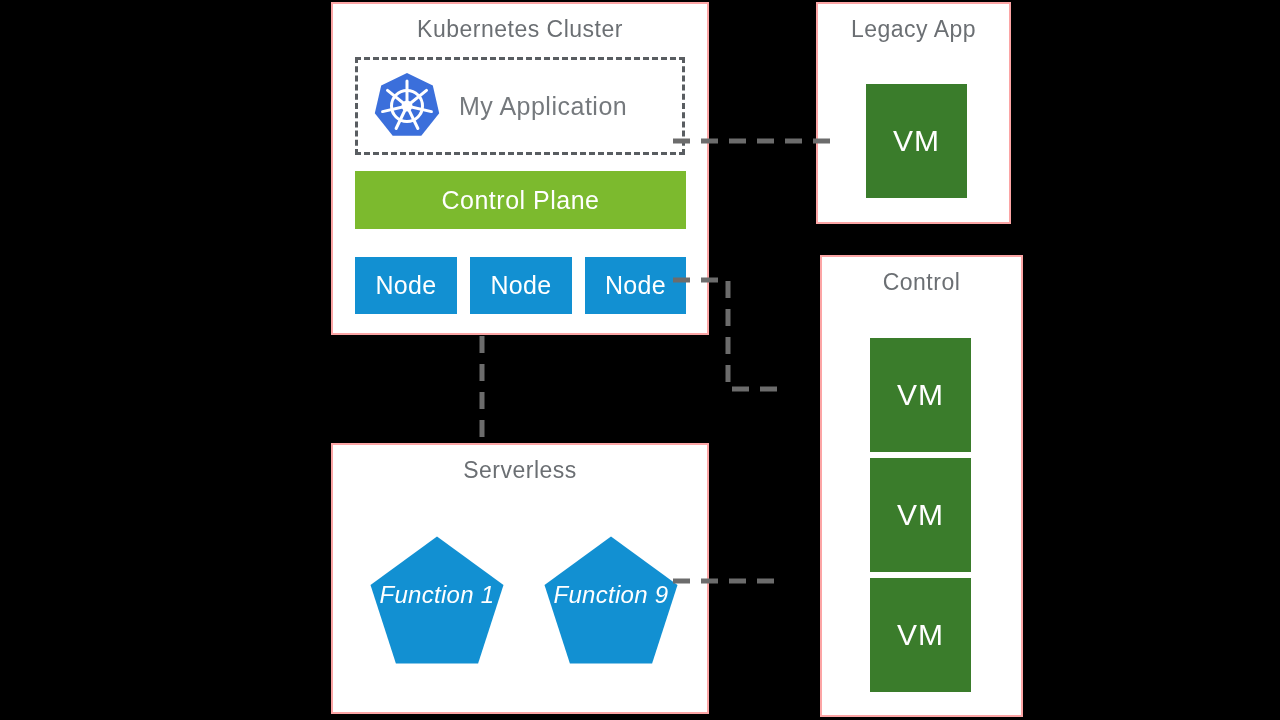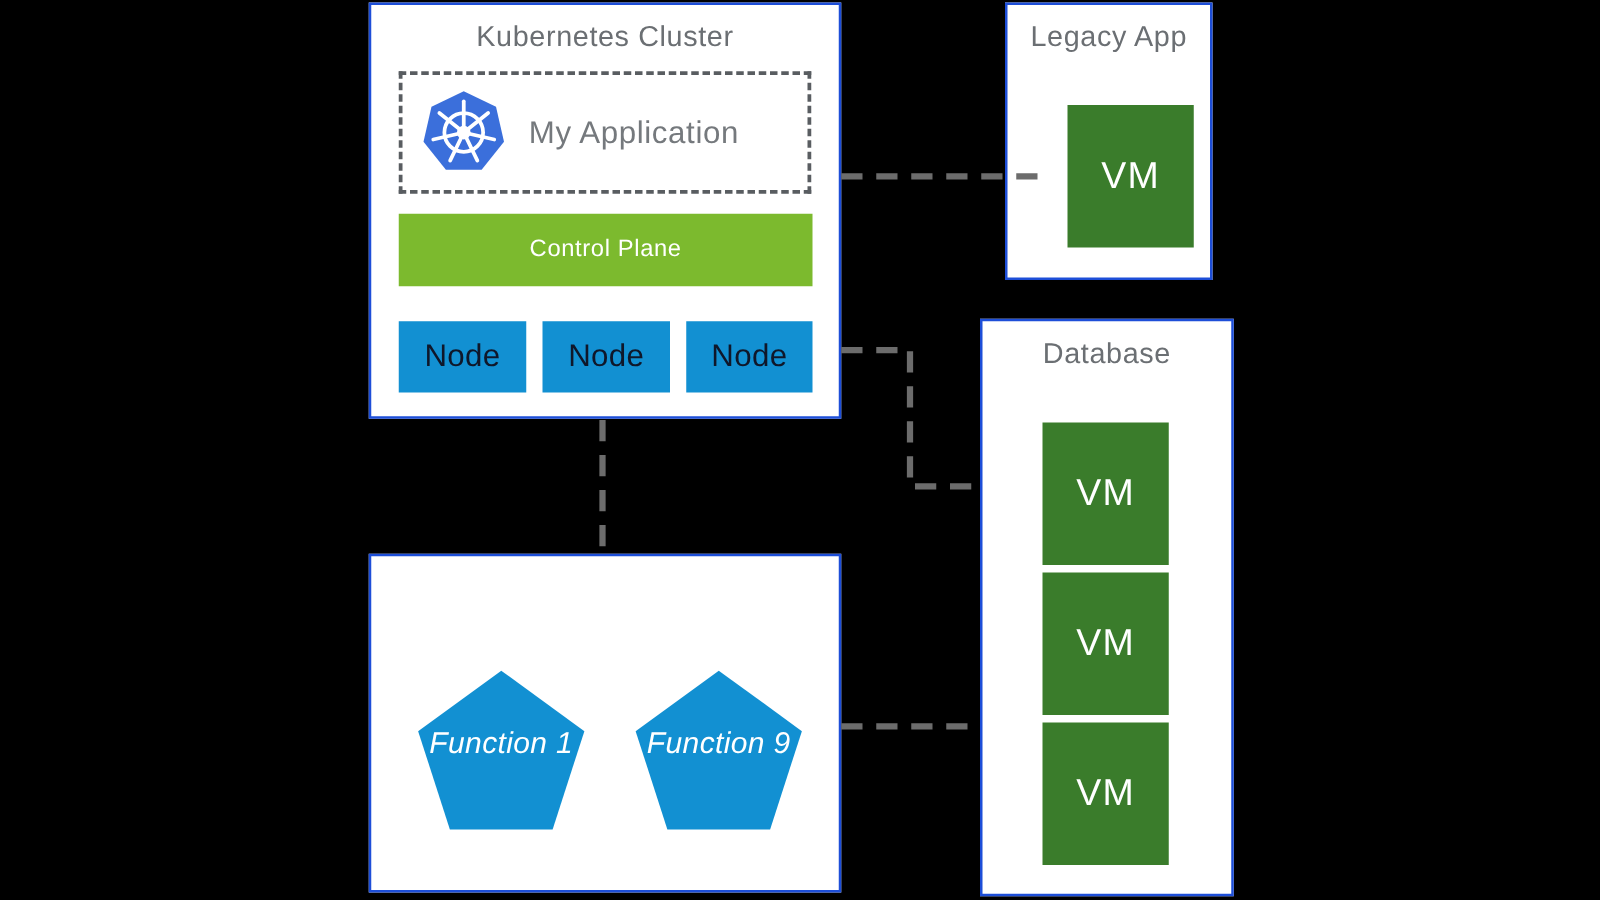--- a/index.html
+++ b/index.html
@@ -1,42 +1,42 @@
 <!DOCTYPE html>
 <html><head>
 <meta charset="utf-8">
 <style>
   html,body{margin:0;padding:0;background:#000;}
   .canvas{
     position:relative;width:1280px;height:720px;background:#000;overflow:hidden;
     font-family:"Liberation Sans", sans-serif;
   }
   .box{
-    position:absolute;background:#ffffff;border:2px solid #1d4ed8;box-sizing:border-box;
+    position:absolute;background:#ffffff;border:2px solid #fca5a5;box-sizing:border-box;margin-left:36px;
   }
   .box-title{
     position:absolute;left:0;right:0;top:12px;text-align:center;
     color:#6b6f73;font-size:23px;letter-spacing:0.5px;white-space:nowrap;
   }
   
   .app-dashed{
     position:absolute;left:22px;top:53px;width:330px;height:98px;box-sizing:border-box;
     border:3px dashed #595d61;display:flex;align-items:center;
   }
   .app-dashed .k8s-logo{margin-left:15px;flex:0 0 auto;}
   .app-label{margin-left:18px;color:#75797d;font-size:25px;letter-spacing:0.5px;white-space:nowrap;}
   .control-plane{
     position:absolute;left:22px;top:167px;width:331px;height:58px;background:#7cba2e;
     display:flex;align-items:center;justify-content:center;
-    color:#fff;font-size:19px;letter-spacing:0.5px;
+    color:#fff;font-size:25px;letter-spacing:0.5px;
   }
   .node{
     position:absolute;top:253px;width:102px;height:57px;background:#1290d2;
     display:flex;align-items:center;justify-content:center;
-    color:#0f172a;font-size:25px;letter-spacing:0.3px;
+    color:#ffffff;font-size:25px;letter-spacing:0.3px;
   }
   .node.n1{left:22px;} .node.n2{left:137px;} .node.n3{left:252px;width:101px;}
   
   .vm{
     position:absolute;left:48px;width:101px;height:114px;background:#3a7c2b;
     display:flex;align-items:center;justify-content:center;
     color:#fff;font-size:30px;letter-spacing:1px;
   }
   
   .pentagon{position:absolute;width:134px;height:128px;font-style:italic;}
@@ -82,33 +82,34 @@
       <span class="app-label">My Application</span>
     </div>
 
     <div class="control-plane">Control Plane</div>
 
     <div class="node n1">Node</div>
     <div class="node n2">Node</div>
     <div class="node n3">Node</div>
   </div>
 
-  <div class="box" style="left:804px;top:2px;width:166px;height:222px;">
+  <div class="box" style="left:780px;top:2px;width:195px;height:222px;">
     <div class="box-title">Legacy App</div>
     <div class="vm" style="top:80px;">VM</div>
   </div>
 
   <div class="box" style="left:784px;top:255px;width:203px;height:462px;">
-    <div class="box-title">Database</div>
+    <div class="box-title">Control</div>
     <div class="vm" style="top:81px;">VM</div>
     <div class="vm" style="top:201px;">VM</div>
     <div class="vm" style="top:321px;">VM</div>
   </div>
 
   <div class="box" style="left:295px;top:443px;width:378px;height:271px;">
+    <div class="box-title">Serverless</div>
 
     <div class="pentagon" style="left:37px;top:91px;">
       <svg width="134" height="128" viewBox="0 0 134 128">
         <polygon points="67,0.5 133.5,48.9 108.1,127.5 25.9,127.5 0.5,48.9" fill="#1290d2"></polygon>
       </svg>
       <div class="fn-label">Function 1</div>
     </div>
 
     <div class="pentagon" style="left:211px;top:91px;">
       <svg width="134" height="128" viewBox="0 0 134 128">

